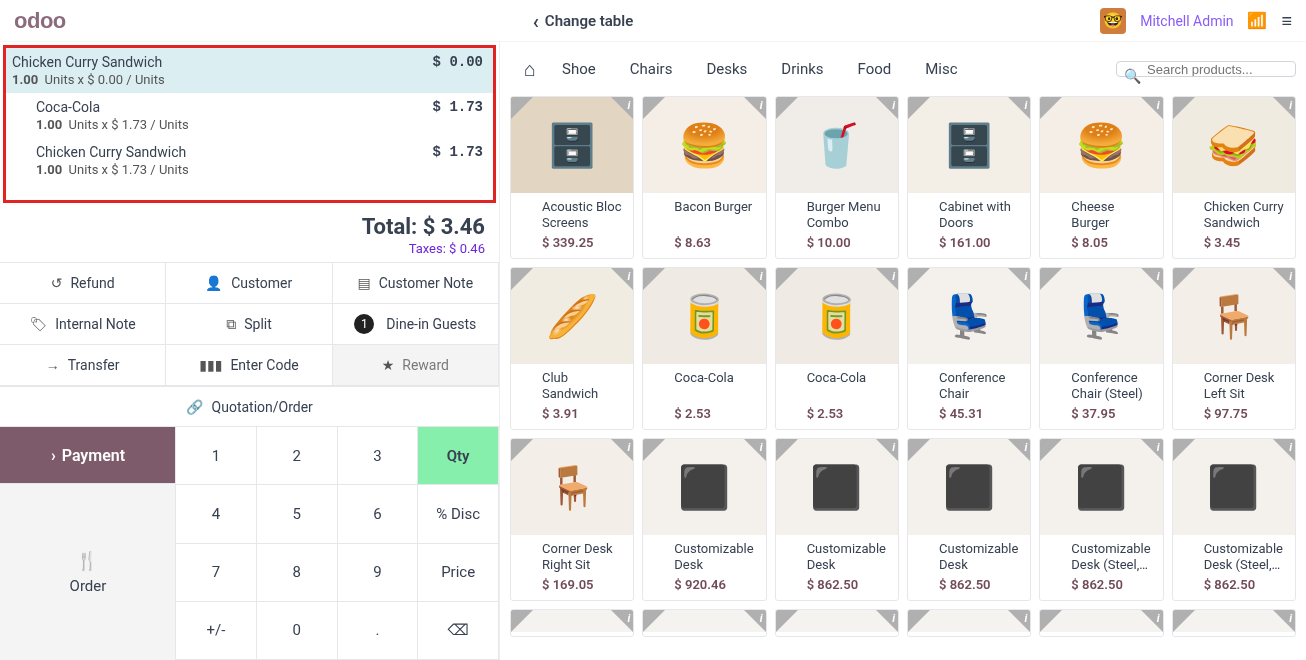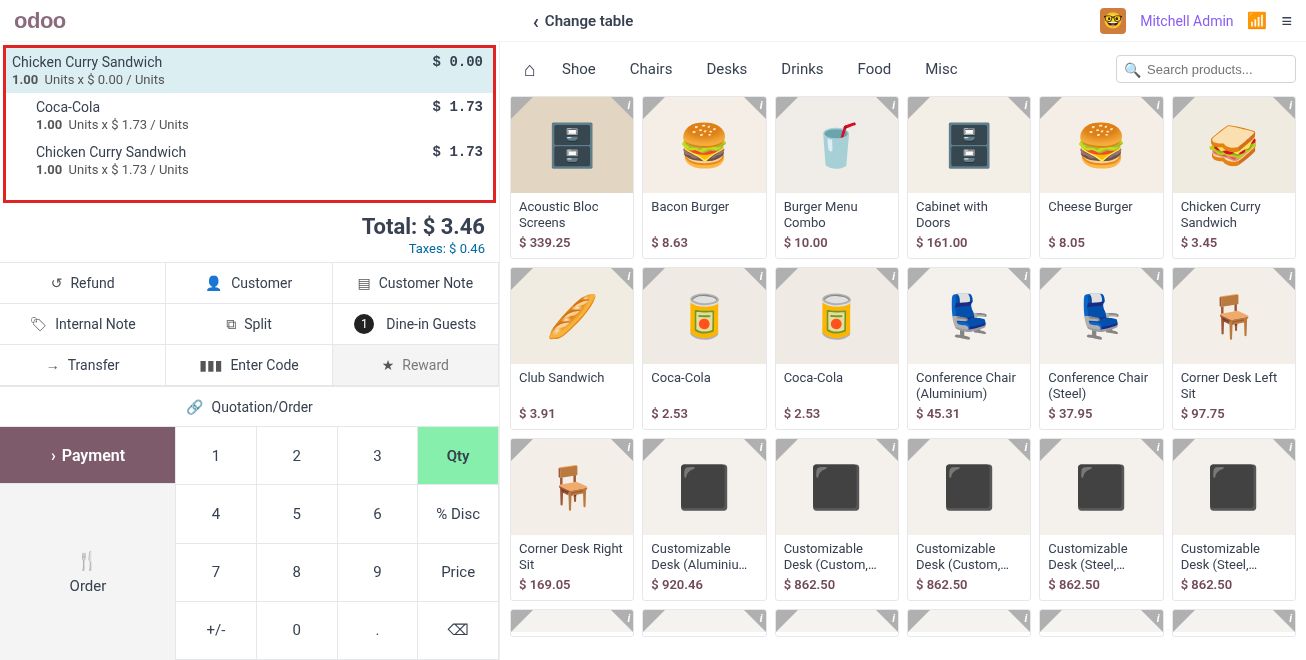--- a/index.html
+++ b/index.html
@@ -29,21 +29,21 @@
   .order-line.child { padding-left:30px; }
   .line-top { display:flex; justify-content:space-between; font-size:14px; }
   .prod-name { color:#374151; }
   .line-price { font-weight:600; color:#374151;font-family:Liberation Mono, monospace; }
   .line-detail { font-size:13px; color:#555; margin-top:2px; }
   .line-detail .qty { font-weight:700; }
 
   
   .totals { text-align:right; padding:8px 14px 6px 8px; }
   .total-main { font-size:22px; font-weight:700; color:#374151; }
-  .total-tax { font-size:13px; color:#0369a1; margin-top:2px; }
+  .total-tax { font-size:13px; color:#6d28d9; margin-top:2px; }
 
   
   .actions { display:grid; grid-template-columns:repeat(3,1fr); border-top:1px solid #e5e7eb; }
   .actions .btn { height:42px; display:flex; align-items:center; justify-content:center; gap:8px; border:1px solid #e5e7eb; margin:-1px 0 0 -1px; font-size:14px; color:#374151; cursor:pointer; background:#fff; }
   .actions .btn.dim { background:#f4f4f4; color:#7a7a7a; }
   .actions .btn .icn { font-size:14px; color:#555; }
   .guest-badge { background:#222; color:#fff; width:20px; height:20px; border-radius:50%; display:inline-flex; align-items:center; justify-content:center; font-size:12px; margin-right:4px; }
   .quotation-row { height:40px; display:flex; align-items:center; justify-content:center; gap:8px; border-top:1px solid #e5e7eb; font-size:14px; cursor:pointer; }
 
   
@@ -55,32 +55,32 @@
   .keypad { flex:1; display:grid; grid-template-columns:repeat(4,1fr); grid-template-rows:repeat(4,1fr); }
   .key { border:1px solid #e5e7eb; margin:-1px 0 0 -1px; display:flex; align-items:center; justify-content:center; font-size:15px; background:#fff; cursor:pointer; }
   .key.sel { background:#86efac; font-weight:600;text-align:center; }
 
   
   .cat-row { display:flex; align-items:center; gap:0; height:54px; padding:0 10px; }
   .home { font-size:20px; color:#374151; padding:0 14px; cursor:pointer; }
   .cats { display:flex; gap:34px; padding-left:12px; flex:1; }
   .cat { font-size:15px; cursor:pointer; color:#374151; }
   .search-box { position:relative; width:180px; }
-  .search-box input { width:100%; height:28px; border:1px solid #d1d5db; border-radius:4px; padding:0 8px 0 30px; font-size:13px; color:#6b7280; }
+  .search-box input { width:100%; height:16px; border:1px solid #d1d5db; border-radius:4px; padding:0 8px 0 30px; font-size:13px; color:#6b7280; }
   .search-box .sicn { position:absolute; left:8px; top:7px; color:#6b7280; font-size:14px; }
 
   
   .grid-wrap { flex:1; overflow:hidden; padding:0 10px; }
   .grid { display:grid; grid-template-columns:repeat(6,1fr); gap:8px; }
   .card { border:1px solid #e5e7eb; border-radius:3px; overflow:hidden; cursor:pointer; display:flex; flex-direction:column; position:relative; }
   .card .img { height:96px; background:#f5f3ef; position:relative; display:flex; align-items:center; justify-content:center; font-size:42px; }
   .card .corner { position:absolute; top:0; right:0; width:0; height:0; border-left:22px solid transparent; border-top:22px solid #b0b0b0; }
   .card .corner2 { position:absolute; top:0; left:0; width:0; height:0; border-right:22px solid transparent; border-top:22px solid #b0b0b0; }
   .card .info { position:absolute; top:2px; right:3px; color:#fff; font-size:11px; font-weight:700; font-style:italic; }
-  .card .body { padding:6px 8px 8px 8px; }
+  .card .body { padding:6px 8px 8px 8px;margin-left:23px; }
   .card .pname { font-size:13px; color:#374151; line-height:1.25; height:34px; overflow:hidden; }
   .card .pprice { font-size:13px; color:#714b57; font-weight:600; margin-top:2px; }
   .card-row4 .img { height:22px; }
   .card-row4 { height:28px; }
 </style>
 </head>
 <body>
 
 <div class="topbar">
   <div class="logo">odoo</div>

